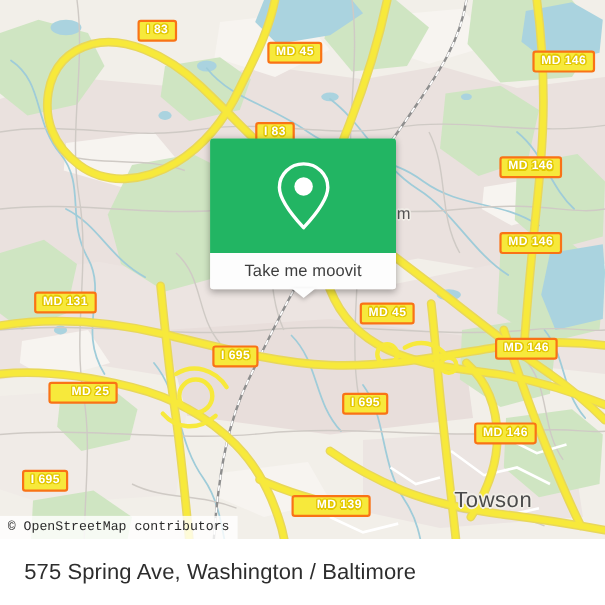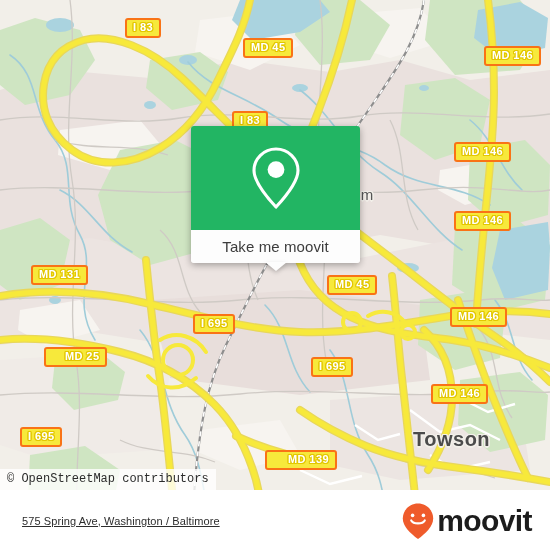--- a/index.html
+++ b/index.html
@@ -88,21 +88,21 @@
 
   
   #bottombar{
     position:absolute;left:0;top:490px;width:550px;height:60px;
     background:#ffffff;
     display:flex;align-items:center;justify-content:space-between;
     box-sizing:border-box;padding:0 18px 0 22px;
     z-index:60;
     border-top:1px solid #ffffff;
   }
-  #address{font-size:11px;color:#2d2d2d;letter-spacing:.1px;white-space:nowrap;text-decoration:underline;}
+  #address{font-size:20px;color:#2d2d2d;letter-spacing:.1px;white-space:nowrap;}
   #brand{display:flex;align-items:center;gap:2px;}
   #brand-word{
     font-size:30px;color:#1c1c1c;font-weight:bold;letter-spacing:-.6px;line-height:30px;
   }
 </style>
 </head>
 <body>
 
 <div id="app">
 
@@ -240,21 +240,21 @@
           <circle cx="408" cy="332" r="7"></circle>
           <path d="M160,340 C176,330 196,336 206,352"></path>
           <path d="M196,378 C180,392 160,390 148,376"></path>
           <path d="M276,170 C286,160 302,162 310,174"></path>
           <path d="M368,316 C382,308 398,312 406,324"></path>
         </g>
       </g>
     </svg>
   </div>
 
-  <div class="place place-major" style="left:413px;top:428px;font-weight:bold;">Towson</div>
+  <div class="place place-major" style="left:413px;top:444px;">Towson</div>
   <div class="place place-minor" style="left:352px;top:186px;">um</div>
 
   <div class="shield" style="left:125px;top:18px;">I 83</div>
   <div class="shield" style="left:243px;top:38px;">MD 45</div>
   <div class="shield" style="left:484px;top:46px;">MD 146</div>
   <div class="shield" style="left:232px;top:111px;">I 83</div>
   <div class="shield" style="left:454px;top:142px;">MD 146</div>
   <div class="shield" style="left:454px;top:211px;">MD 146</div>
   <div class="shield" style="left:31px;top:265px;">MD 131</div>
   <div class="shield" style="left:327px;top:275px;">MD 45</div>
@@ -276,24 +276,15 @@
     <div id="popup-foot">
       <span id="popup-label">Take me moovit</span>
     </div>
     <div id="popup-arrow"></div>
   </div>
 
   <div id="attrib">© OpenStreetMap contributors</div>
 
   <div id="bottombar">
     <div id="address">575 Spring Ave, Washington / Baltimore</div>
-    <div id="brand">
-      <svg width="34" height="38" viewBox="0 0 34 38">
-        <path d="M17 1.5 C8.6 1.5 1.8 8.2 1.8 16.4 C1.8 24.2 9.5 31.4 17 37 C24.5 31.4 32.2 24.2 32.2 16.4 C32.2 8.2 25.4 1.5 17 1.5 Z" fill="#ef5b2b"></path>
-        <circle cx="11.6" cy="13.4" r="1.8" fill="#ffffff"></circle>
-        <circle cx="22.4" cy="13.4" r="1.8" fill="#ffffff"></circle>
-        <path d="M10.2 18.4 C12.4 22.4 21.6 22.4 23.8 18.4" fill="none" stroke="#ffffff" stroke-width="2.1" stroke-linecap="round"></path>
-      </svg>
-      <span id="brand-word">moovit</span>
-    </div>
   </div>
 
 </div>
 
 </body></html>

